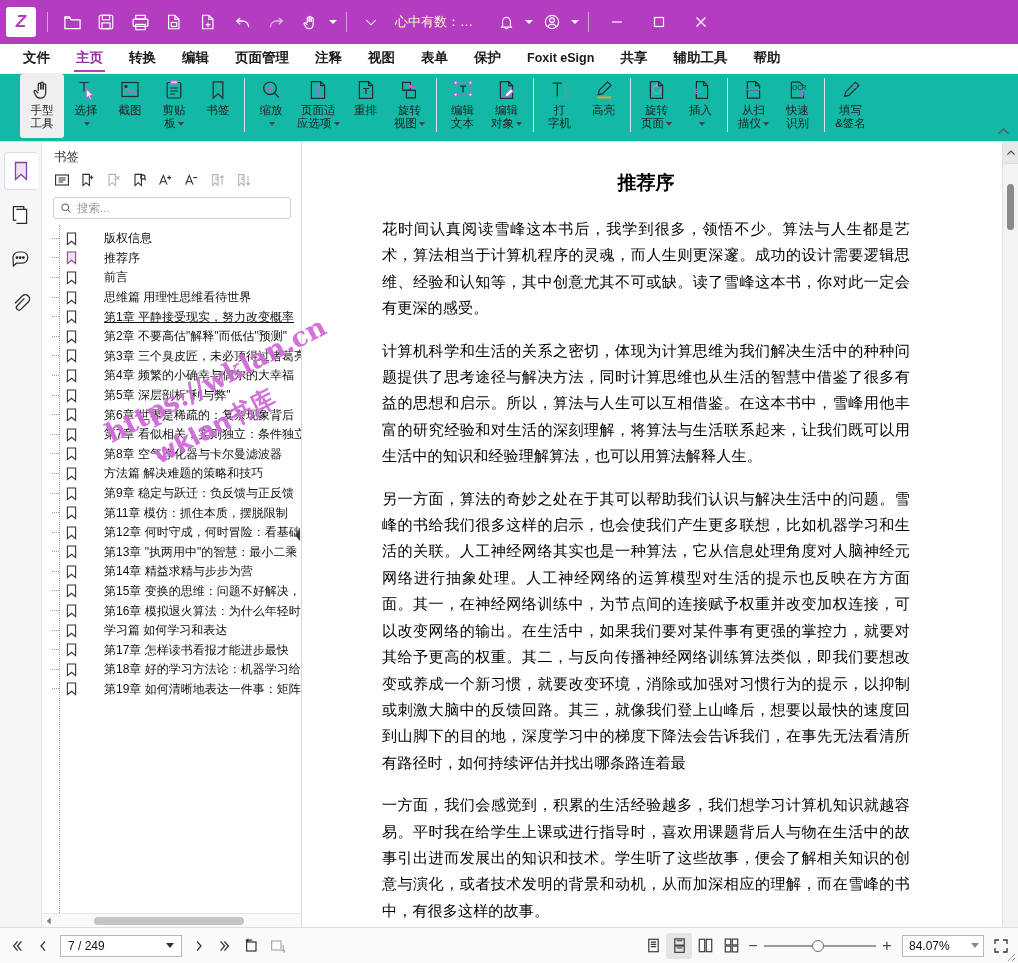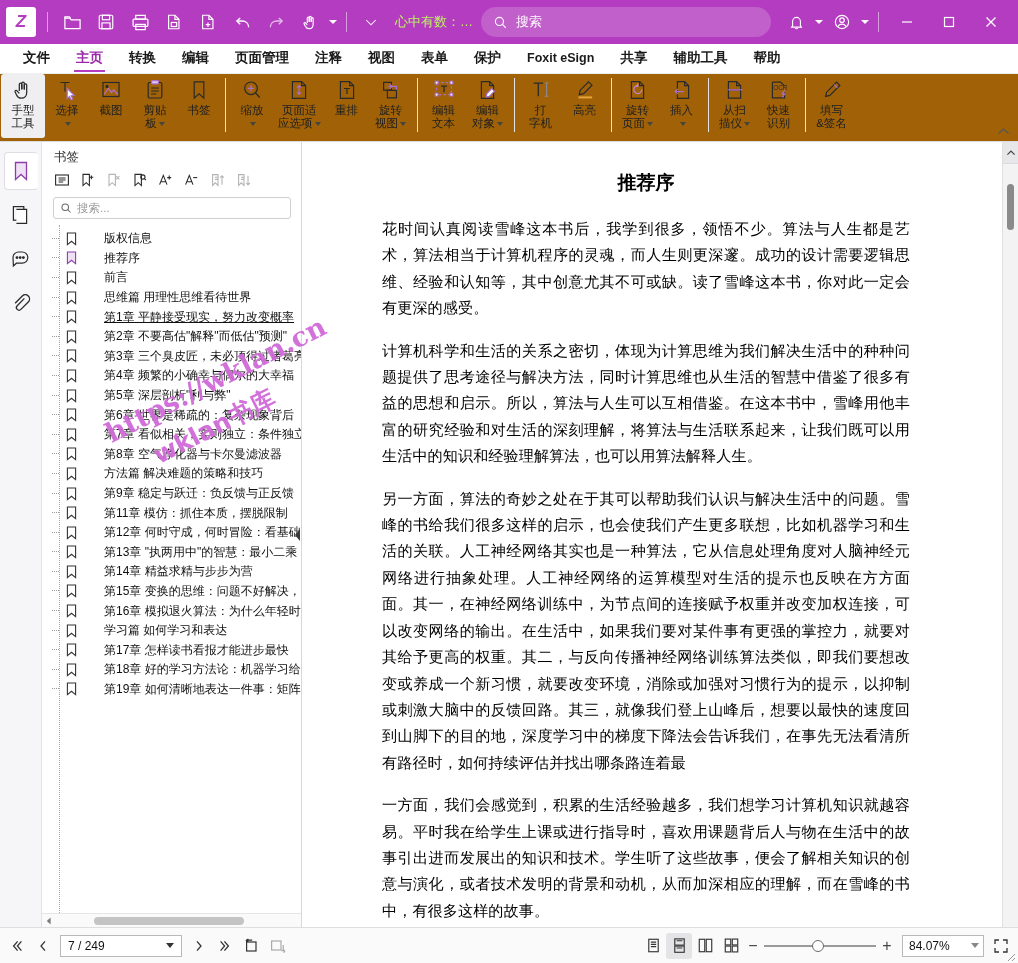--- a/index.html
+++ b/index.html
@@ -44,21 +44,21 @@
     flex: 0 0 34px;
   }
   .tb-btn svg { display:block; }
   .tb-caret {
     width: 12px; height: 32px;
     display:flex; align-items:center; justify-content:center;
     cursor:pointer; flex:0 0 12px;
   }
   .caret-d { width:0;height:0;border-left:4px solid transparent;border-right:4px solid transparent;border-top:4px solid #fff;}
   .tb-doctitle {
-    color: #bef264; font-size: 13px; margin-left: 7px; margin-right: 8px;
+    color: #fef9c3; font-size: 13px; margin-left: 7px; margin-right: 8px;
     white-space: nowrap; cursor: default;
   }
   .tb-search {
     flex: 1 1 auto;
     height: 30px;
     background: rgba(255,255,255,.18);
     border-radius: 15px;
     display: flex; align-items: center;
     padding: 0 12px;
     min-width: 80px;
@@ -92,24 +92,24 @@
   .menu-item.active { color: #9b2bab; }
   .menu-item.active::after {
     content:''; position:absolute; left:11px; right:11px; bottom:0px;
     height:2px; background:#b43cc0;
   }
   .menu-item.esign { font-weight:bold; font-size:12.5px;}
 
   
   .ribbon {
     height: 68px;
-    background: #a16207;
+    background: #14b8a6;
     display:flex; align-items:flex-start;
     flex: 0 0 68px;
-    padding-left: 1px;
+    padding-left: 20px;
     border-bottom: 1px solid #dcdcdc;
     position: relative;
   }
   .rb-group { display:flex; align-items:flex-start; height:66px; }
   .rb-divider { width:1px; background:#e2e2e2; height:54px; margin: 4px 4px 0 4px; flex:0 0 1px;}
   .rb-btn {
     min-width: 44px;
     padding: 3px 4px 0 4px;
     display:flex; flex-direction:column; align-items:center;
     cursor:pointer; border-radius:3px;
@@ -383,27 +383,20 @@
         <i class="caret-d"></i>
       </div>
     <div class="tb-sep"></div>
     <div class="tb-btn">
       <svg width="16" height="16" viewBox="0 0 20 20" fill="none" stroke="#fff" stroke-width="1.3">
         <path d="M4 7.5l6 6 6-6"></path>
       </svg>
     </div>
     <div class="tb-doctitle">心中有数：…</div>
 
-    <div class="tb-search">
-      <svg width="15" height="15" viewBox="0 0 20 20" fill="none" stroke="#fff" stroke-width="1.5">
-        <circle cx="8.6" cy="8.6" r="5.4"></circle>
-          <path d="M12.6 12.6L17 17"></path>
-      </svg>
-      <span class="tb-search-label">搜索</span>
-    </div>
 
     <div class="tb-right">
       <div class="tb-btn">
         <svg width="17" height="17" viewBox="0 0 20 20" fill="none" stroke="#fff" stroke-width="1.3">
           <path d="M5.4 14V8.6a4.6 4.6 0 019.2 0V14l1.1 1.4H4.3z"></path>
           <path d="M8.4 16.4a1.8 1.8 0 003.2 0"></path>
         </svg>
       </div>
       <div class="tb-caret">
           <i class="caret-d"></i>

